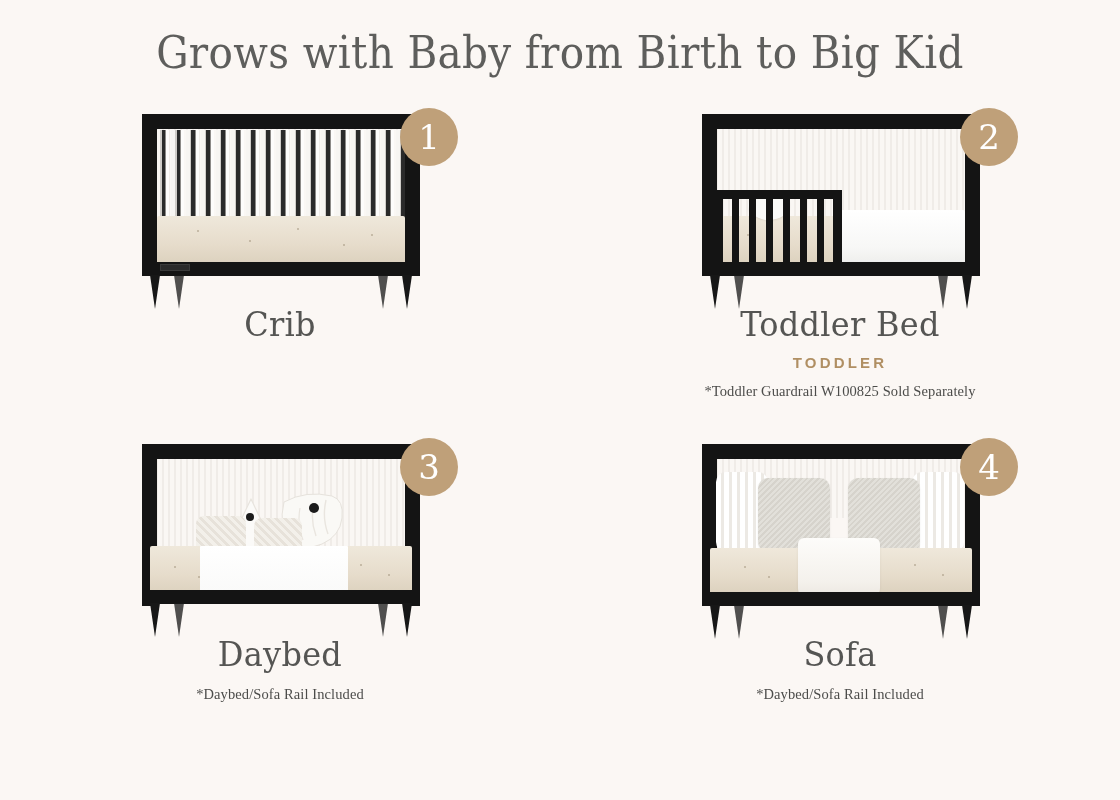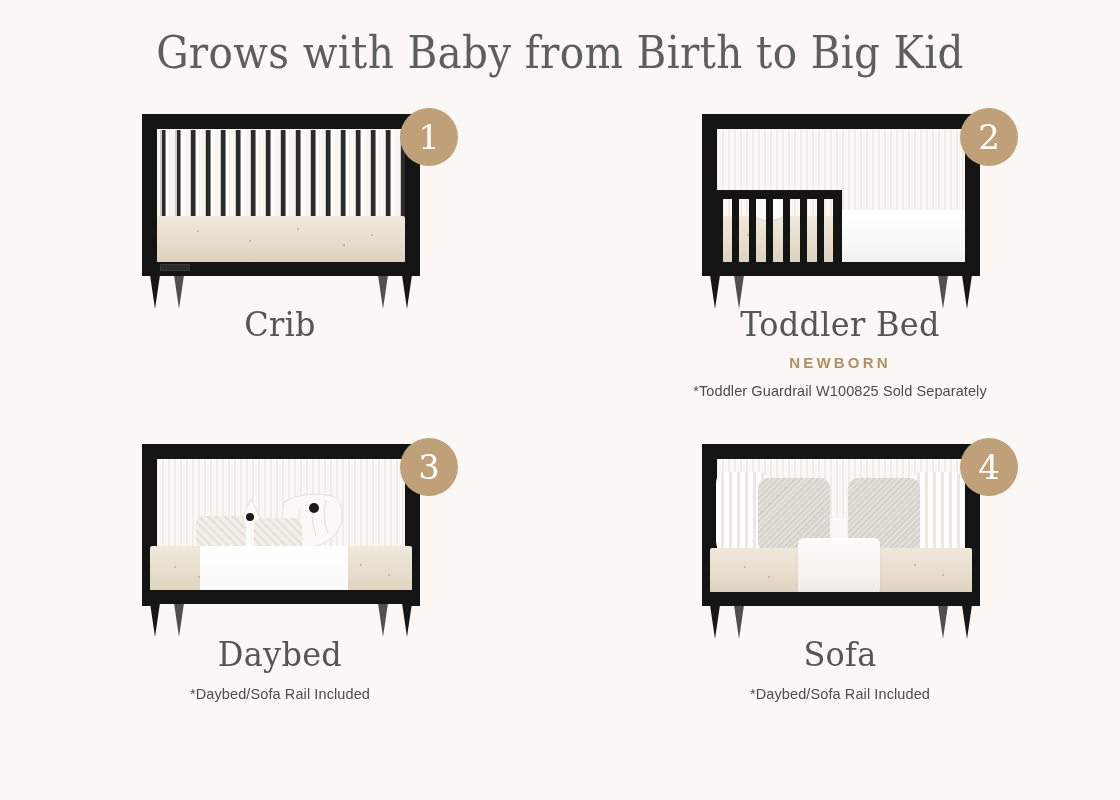--- a/index.html
+++ b/index.html
@@ -59,21 +59,21 @@
     letter-spacing: 0.3px; transform: scaleX(0.94);
   }
   .cap-stage {
     margin-top: 10px;
     font-family: "Liberation Sans", sans-serif;
     font-weight: bold; font-size: 15px; color: #B08F63;
     letter-spacing: 3.2px;
   }
   .cap-note {
     margin-top: 12px;
-    font-family: Liberation Sans, sans-serif;
+    font-family: Liberation Serif, serif;
     font-size: 14.5px; color: #4C4C4A; letter-spacing: 0.1px;
   }
   .cap-note:empty { display: none; }
 
   
   .bed { position: absolute; inset: 0; }
 
   
   .post  { position: absolute; background: #141414; }
   .rail  { position: absolute; background: #141414; }
@@ -250,21 +250,21 @@
             <div class="leg taper" style="left:20px; top:171px;"></div>
             <div class="leg taper" style="left:272px; top:171px;"></div>
             <div class="leg taper" style="left:44px; top:171px; opacity:.75;"></div>
             <div class="leg taper" style="left:248px; top:171px; opacity:.75;"></div>
           </div>
         </div>
         <div class="badge">2</div>
       </div>
       <div class="caption">
         <div class="cap-title">Toddler Bed</div>
-        <div class="cap-stage">NEWBORN</div>
+        <div class="cap-stage">TODDLER</div>
         <div class="cap-note">*Toddler Guardrail W100825 Sold Separately</div>
       </div>
     </div>
 
     <div class="panel p3">
       <div class="stage">
         <div class="photo">
           <div class="bed">
             <div class="backwall" style="left:22px; top:24px; width:258px; height:115px;"></div>
             <div class="rail" style="left:12px; top:10px; width:278px; height:15px;"></div>

